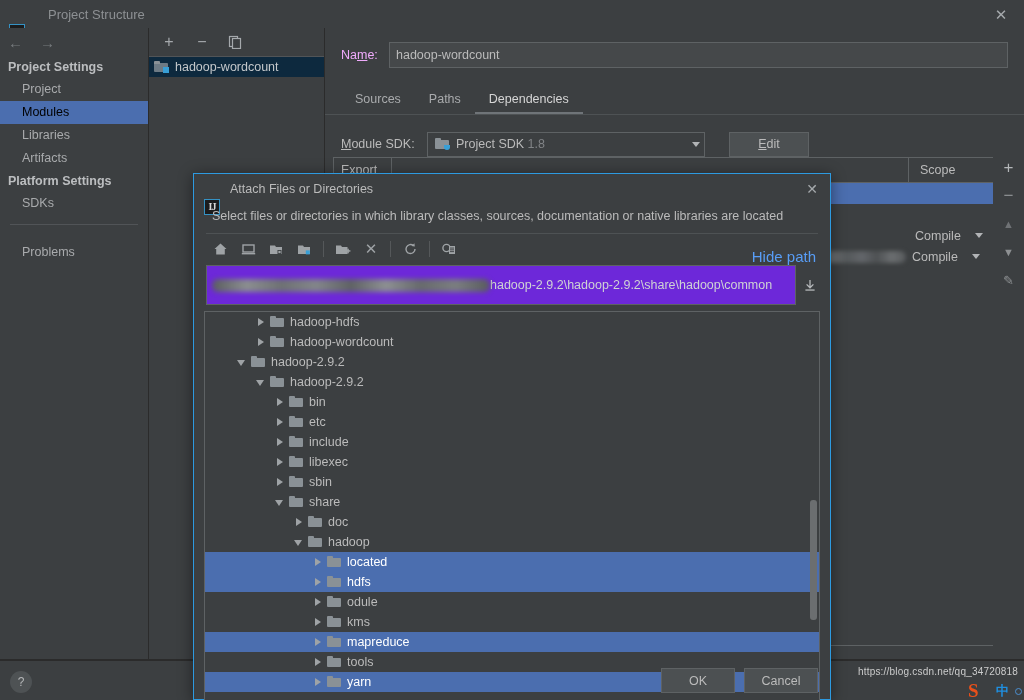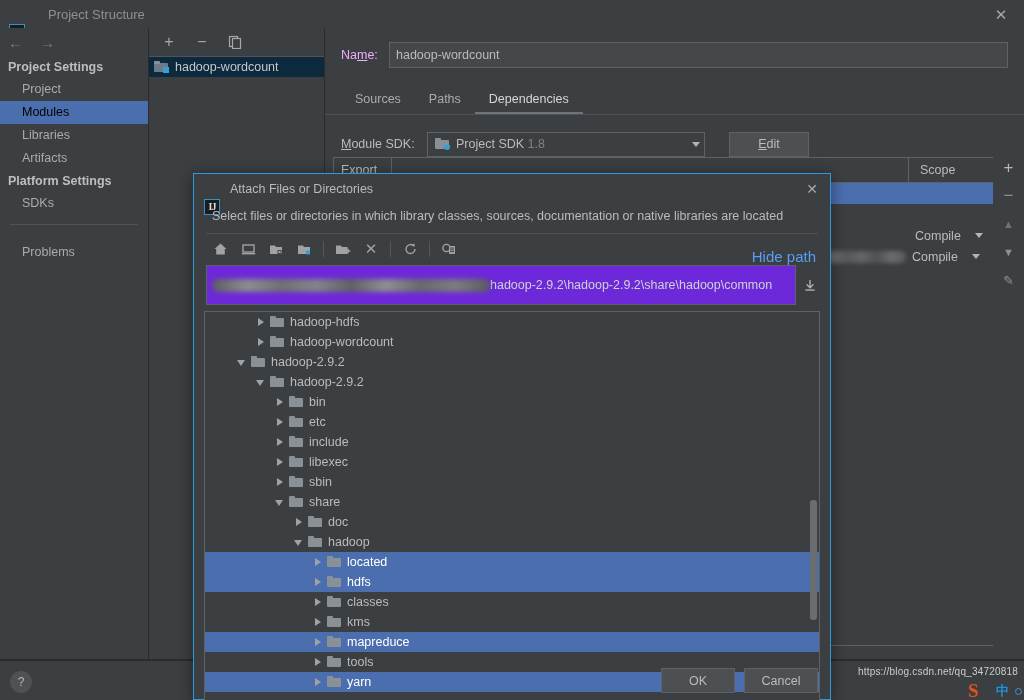--- a/index.html
+++ b/index.html
@@ -575,21 +575,21 @@
               <i></i>
             </span>
             <span class="tree-label">hdfs</span>
           </div>
           <div class="tree-row">
             <span style="width: 107px; flex: 0 0 auto;"></span>
             <span class="tw closed"></span>
             <span class="folder">
               <i></i>
             </span>
-            <span class="tree-label">classes</span>
+            <span class="tree-label">odule</span>
           </div>
           <div class="tree-row">
             <span style="width: 107px; flex: 0 0 auto;"></span>
             <span class="tw closed"></span>
             <span class="folder">
               <i></i>
             </span>
             <span class="tree-label">kms</span>
           </div>
           <div class="tree-row sel">

